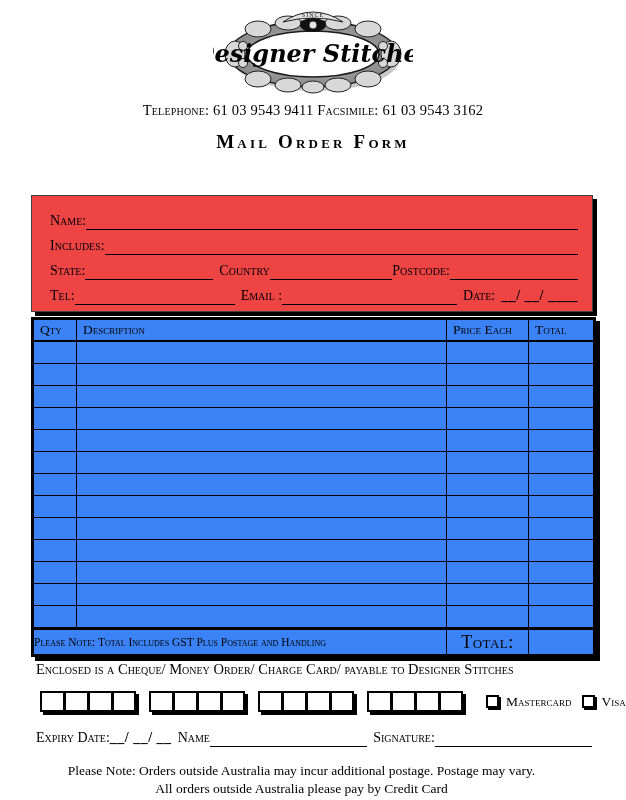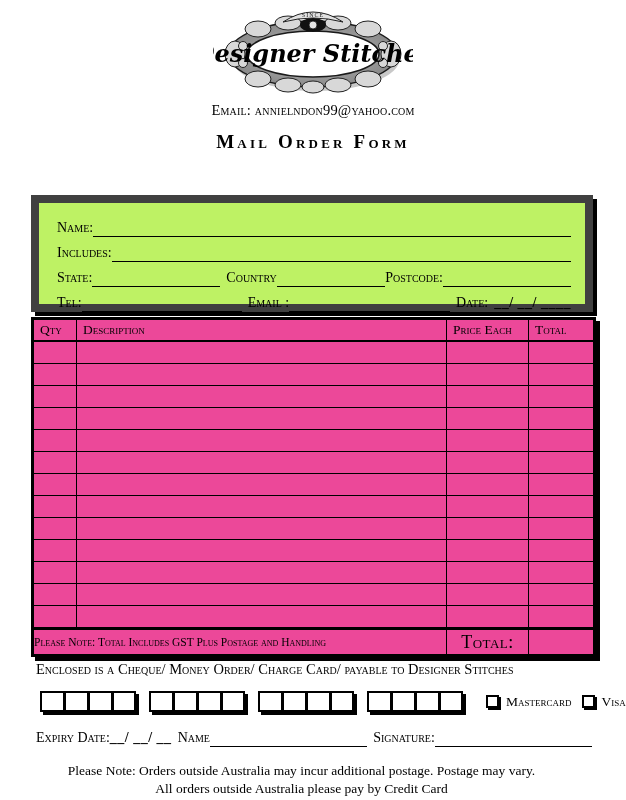--- a/index.html
+++ b/index.html
@@ -44,23 +44,23 @@
     font-variant: small-caps;
     font-size: 19px;
     letter-spacing: 3.2px;
     font-weight: bold;
     margin-top: 12px;
     margin-bottom: 3px;
   }
 
   
   .shadow-box {
-    border: 8px solid #404040;
+    border: 1px solid #404040;
     box-shadow: 4px 4px 0 0 #000;
-    background: #bef264;
+    background: #ef4444;
     box-sizing: border-box;
   }
 
   
   #customer-box {
     position: absolute;
     left: 31px;
     top: 195px;
     width: 562px;
     height: 117px;
@@ -100,21 +100,21 @@
     position: absolute;
     left: 31px;
     top: 317px;
     width: 562px;
   }
   table#order-table {
     width: 100%;
     border-collapse: collapse;
     table-layout: fixed;
     border: 3px solid #000;
-    background: #ec4899;
+    background: #3b82f6;
     box-shadow: 4px 4px 0 0 #000;
   }
   #order-table th, #order-table td {
     border: 1px solid #000;
     padding: 0;
     height: 21px;
   }
   #order-table thead th {
     font-variant: small-caps;
     font-weight: normal;
@@ -259,21 +259,21 @@
       <text x="100" y="13" text-anchor="middle" font-family="'Liberation Serif', serif" font-size="6" fill="#222" letter-spacing="1">SINCE</text>
       <ellipse cx="100" cy="21" rx="13" ry="7" fill="#111"></ellipse>
       <circle cx="100" cy="21" r="4" fill="#e6e6e6" stroke="#111" stroke-width="0.8"></circle>
     </g>
 
     <text x="100" y="58" text-anchor="middle" font-family="'DejaVu Serif', serif" font-size="24" font-style="italic" font-weight="bold" fill="#000">Designer Stitches</text>
   </svg>
 </div>
 
 <div id="contact-block">
-  <div class="line">Email: annielndon99@yahoo.com</div>
+  <div class="line">Telephone: 61 03 9543 9411 Facsimile: 61 03 9543 3162</div>
 </div>
 
 <div id="form-title">Mail Order Form</div>
 
 <div id="customer-box" class="shadow-box">
 
   <div class="info-row">
     <span class="info-label">Name:</span>
     <span class="rule"></span>
   </div>

